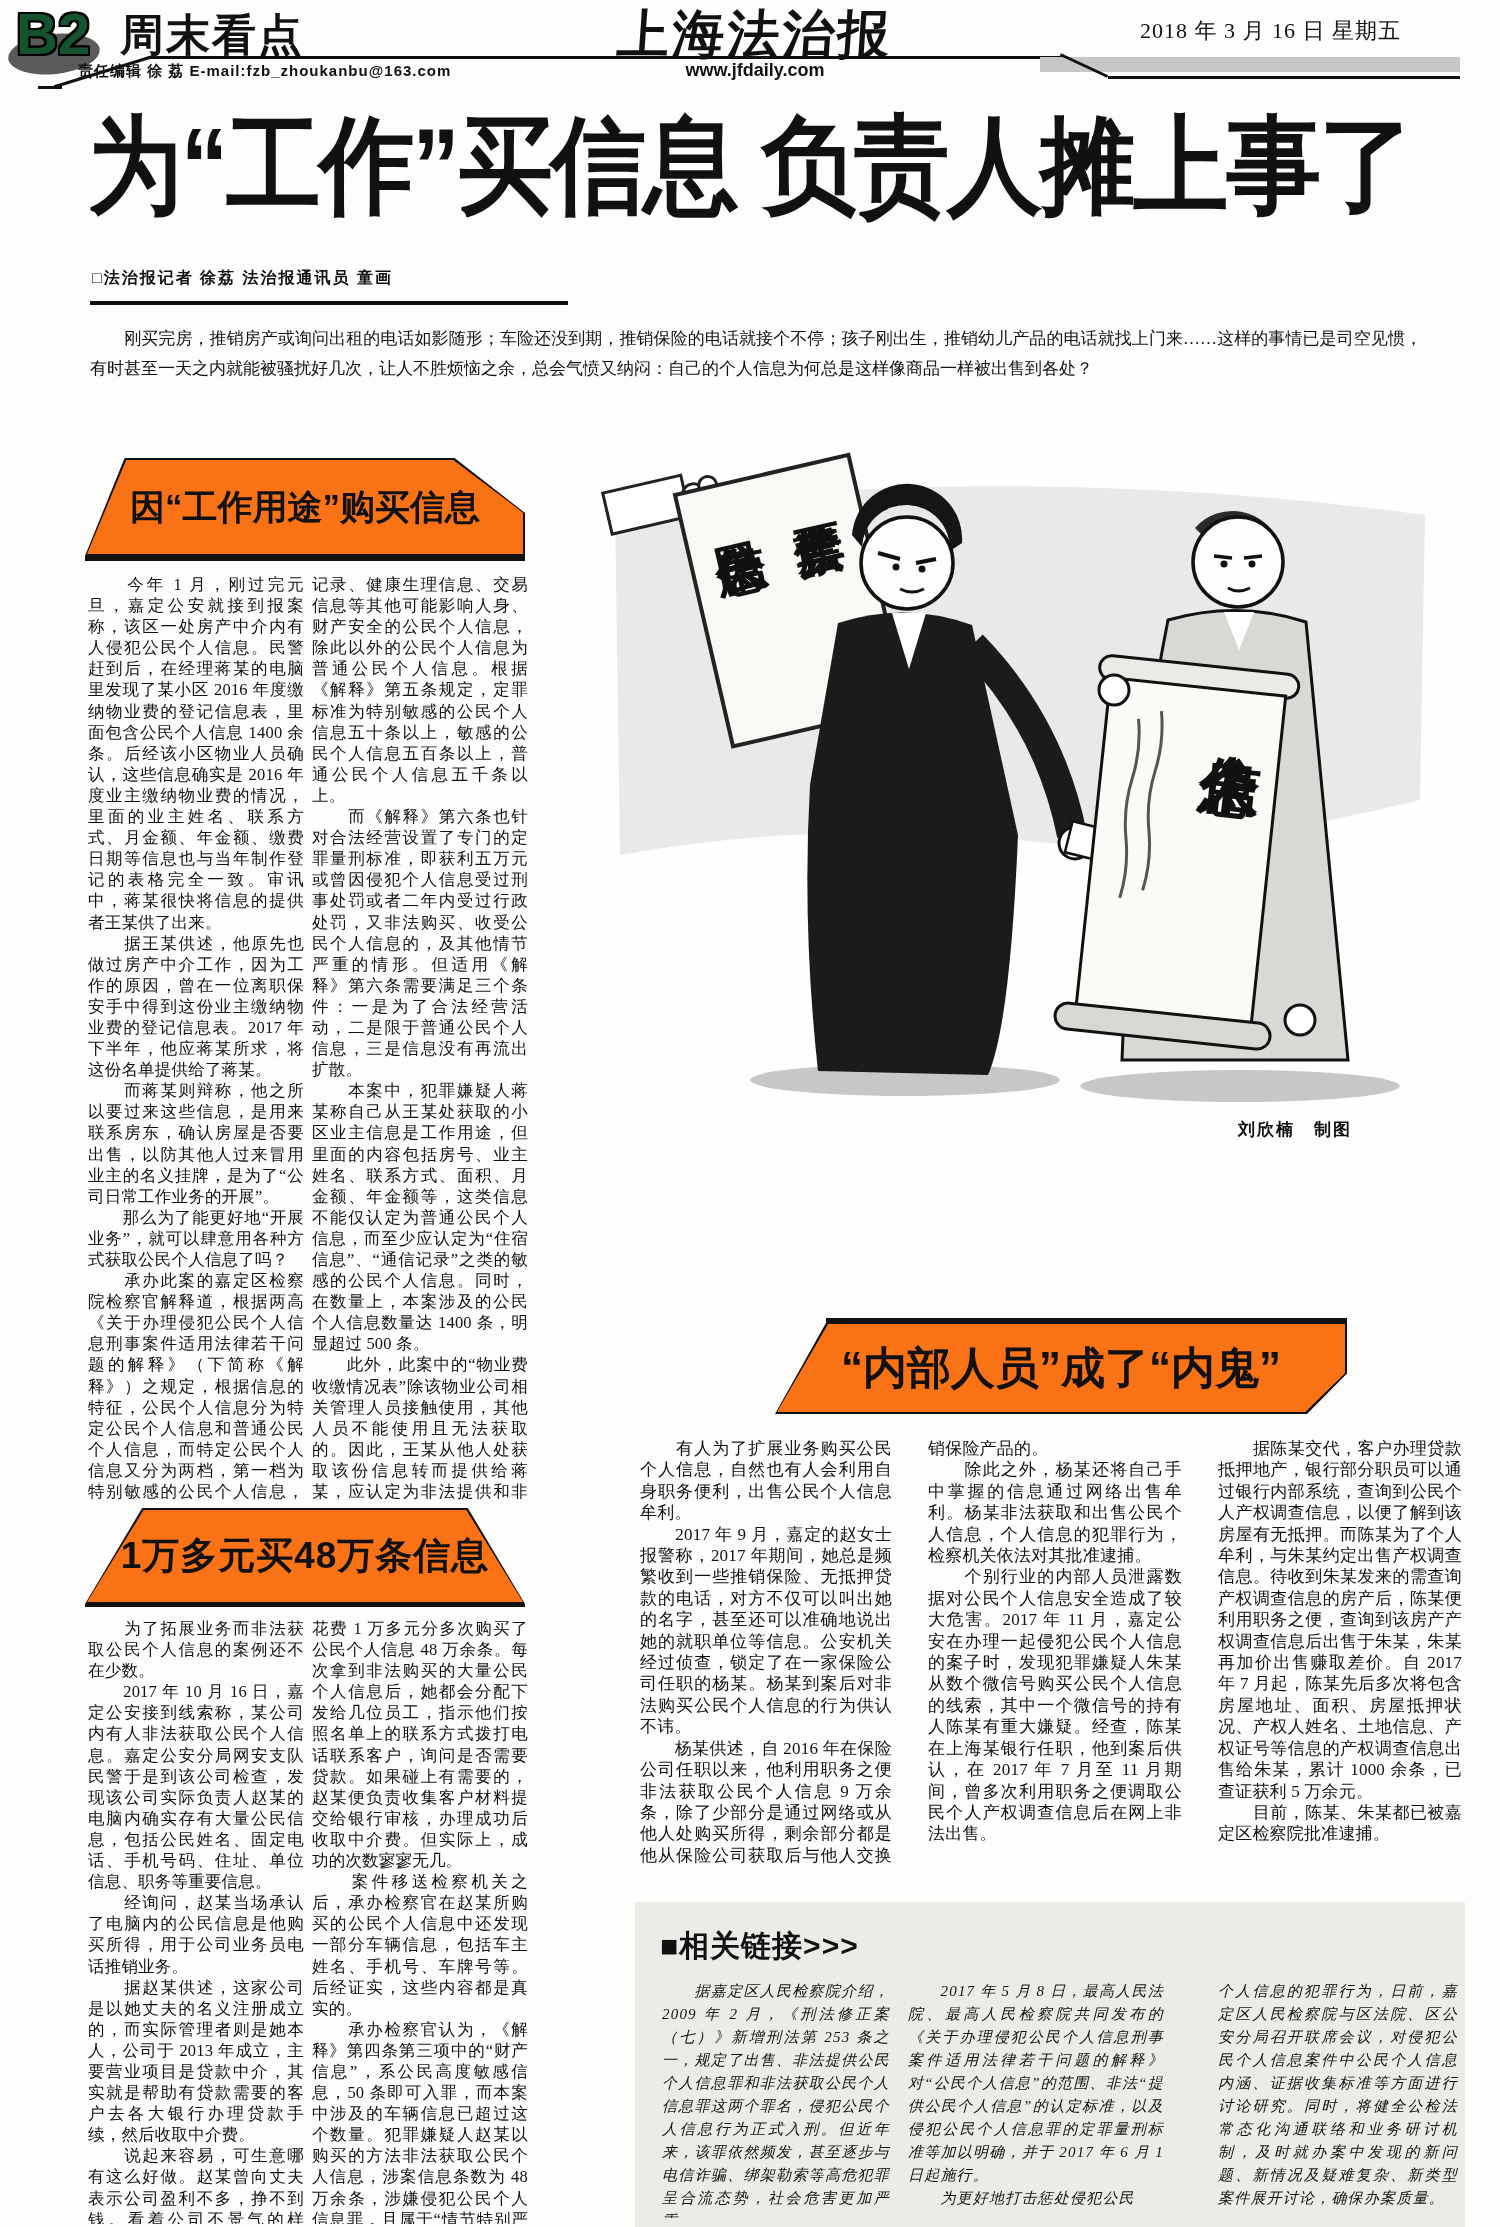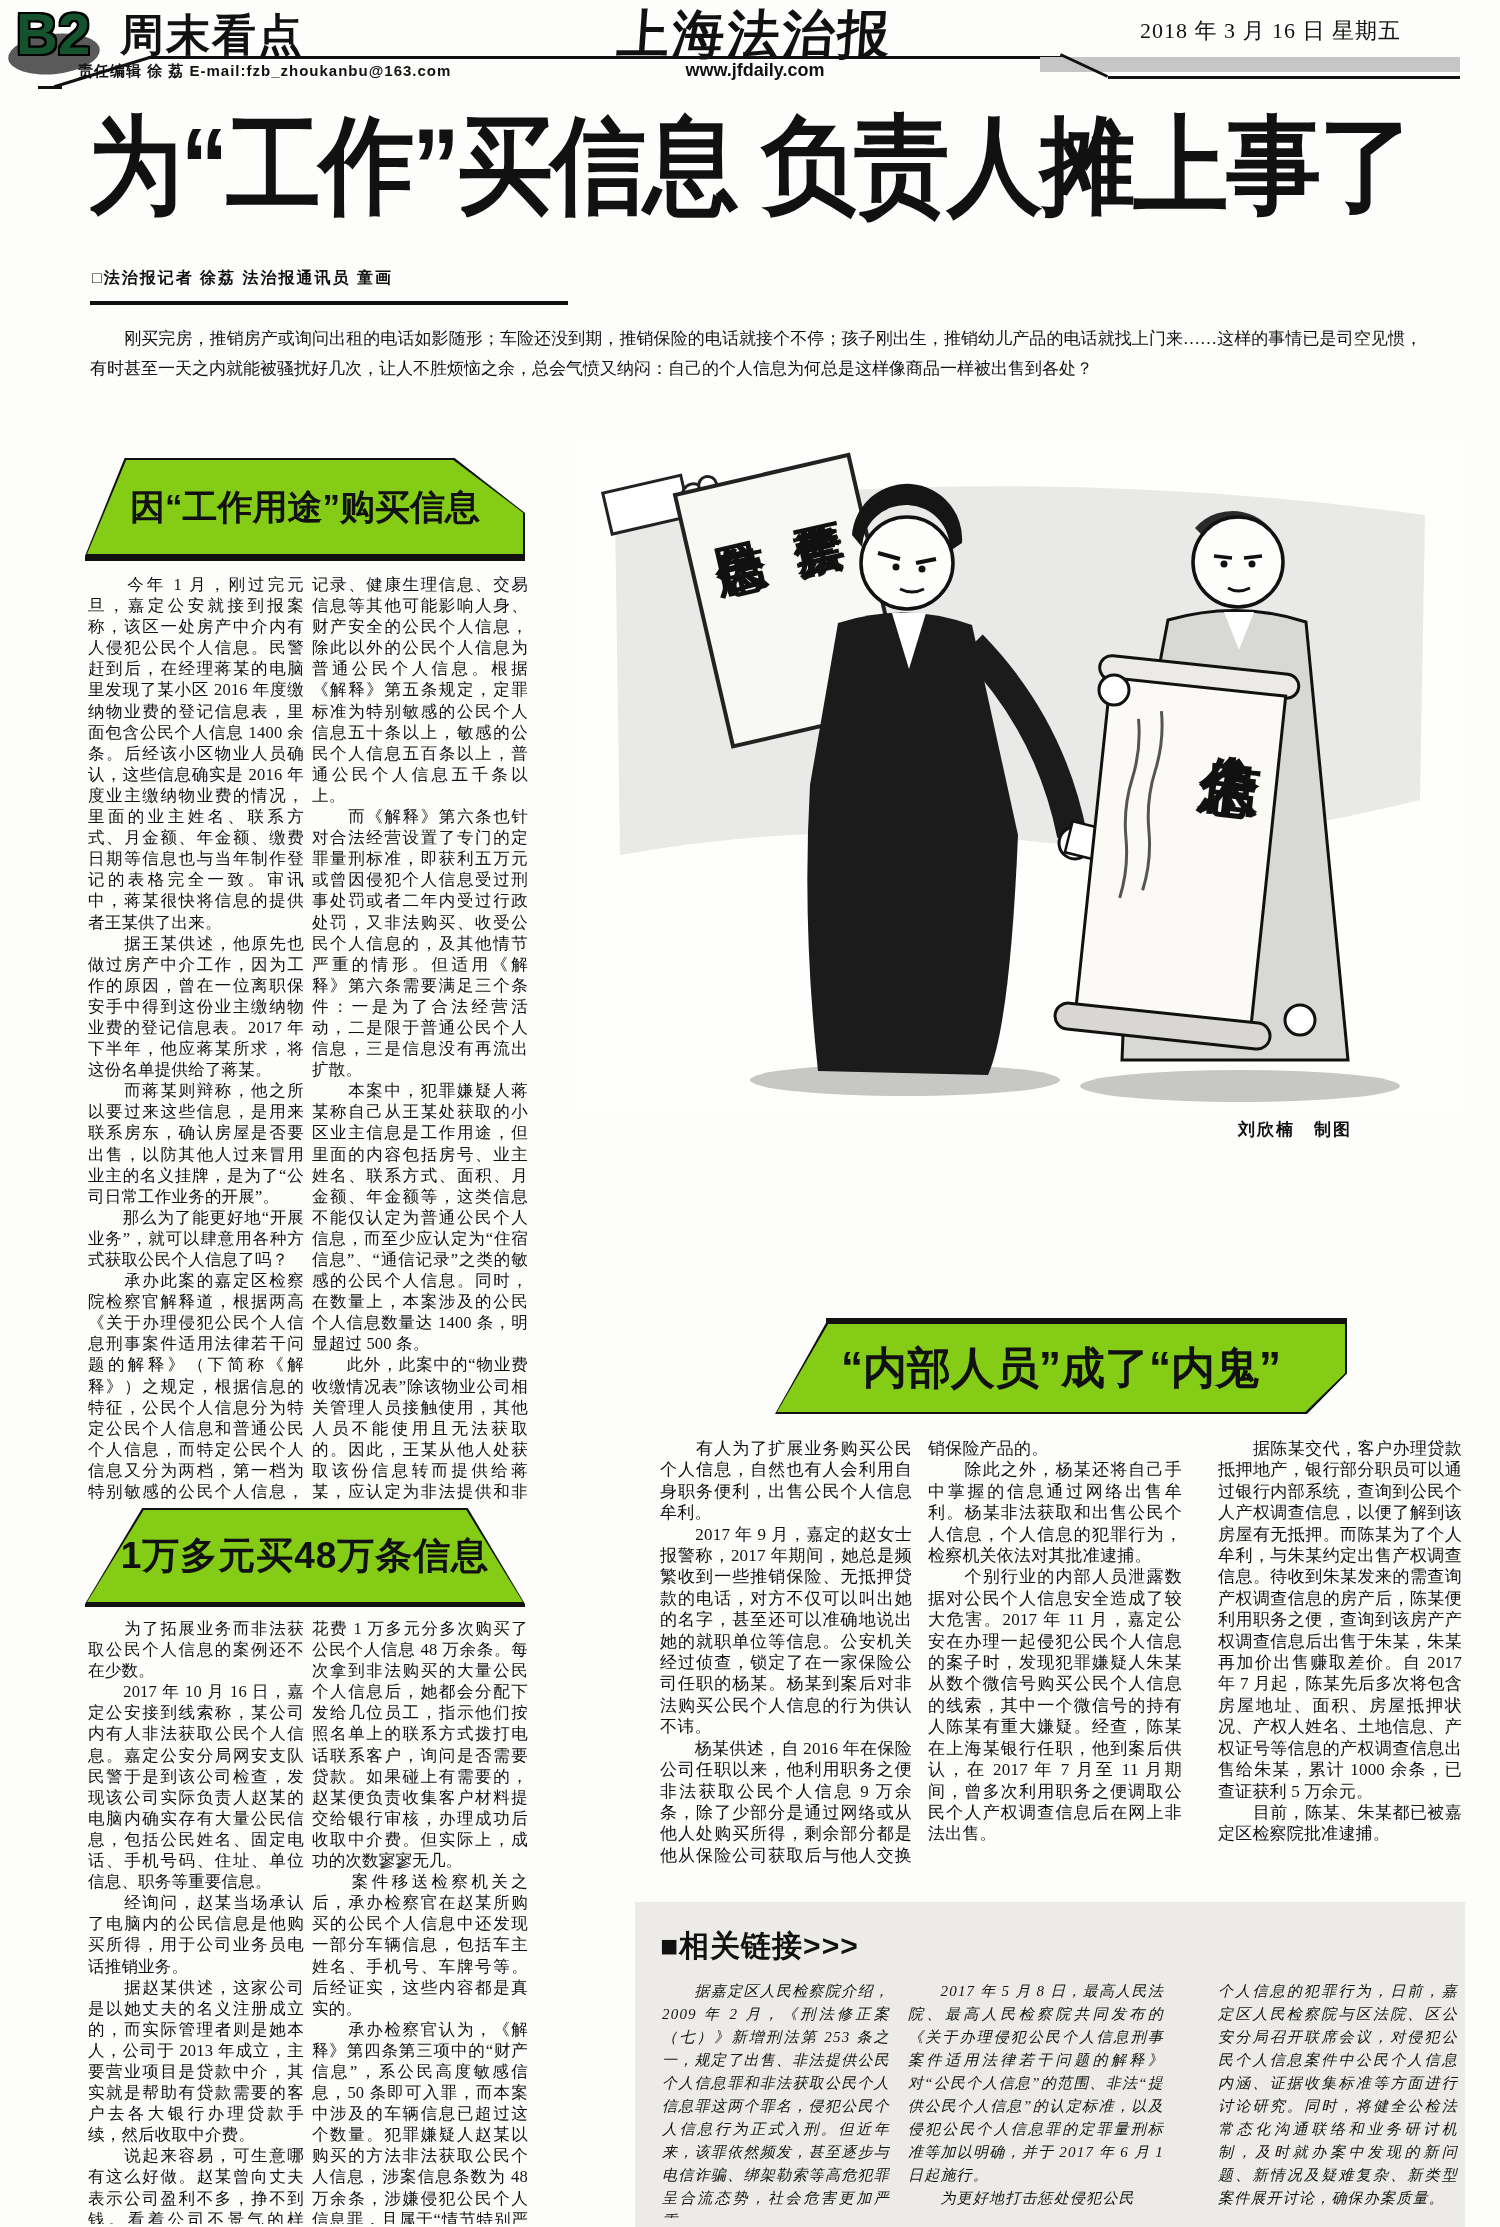--- a/index.html
+++ b/index.html
@@ -25,21 +25,21 @@
   
   .headline{left:40px;top:96px;width:1420px;font-family:"Liberation Sans",sans-serif;
             font-size:95px;font-weight:900;letter-spacing:-2px;white-space:nowrap;text-align:center;
             transform:scaleY(1.12);transform-origin:top;}
   .byline{left:92px;top:268px;font-family:"Liberation Sans",sans-serif;font-size:16px;font-weight:bold;letter-spacing:2px;}
   .byline-rule{left:90px;top:301px;width:478px;height:4px;background:#111;}
   .intro{left:90px;top:324px;width:1332px;font-size:17px;line-height:30px;text-align:justify;}
   .intro p{margin:0;}
   
   .banner-outer{background:#111;}
-  .banner-inner{position:absolute;left:2px;top:2px;right:2px;bottom:2px;background:#84cc16;
+  .banner-inner{position:absolute;left:2px;top:2px;right:2px;bottom:2px;background:#f97316;
                 display:flex;align-items:center;justify-content:center;}
   .s1-shape{clip-path:polygon(0% 100%,9% 0%,84% 0%,100% 56%,100% 100%);}
   .s2-shape{clip-path:polygon(0% 100%,13% 0%,87% 0%,100% 100%);}
   .s3-shape{clip-path:polygon(0% 100%,9% 0%,100% 0%,100% 56%,93% 100%);}
   .banner1{left:85px;top:458px;width:440px;height:98px;}
   .banner1 .banner-inner{font-family:"Liberation Sans",sans-serif;font-size:35px;font-weight:900;}
   .bar1{left:85px;top:556px;width:440px;height:5px;background:#111;}
   .banner2{left:85px;top:1508px;width:440px;height:96px;}
   .banner2 .banner-inner{font-family:"Liberation Sans",sans-serif;font-size:37px;font-weight:700;letter-spacing:1px;}
   .bar2{left:85px;top:1604px;width:440px;height:3px;background:#111;}
@@ -48,21 +48,21 @@
   .bar3{left:826px;top:1318px;width:521px;height:6px;background:#111;}
   
   .col{text-align:justify;overflow:hidden;}
   .col p{margin:0;}
   .bodycol{font-size:16.5px;line-height:21.1px;letter-spacing:0.2px;}
   .s1c1{left:88px;top:574px;width:216px;height:928px;}
   .s1c2{left:312px;top:574px;width:216px;height:928px;}
   .s2c1{left:88px;top:1618px;width:216px;height:606px;}
   .s2c2{left:312px;top:1618px;width:216px;height:606px;}
   .s3col{font-size:17px;line-height:21.4px;letter-spacing:0.2px;}
-  .s3c1{left:640px;top:1438px;width:252px;height:428px;margin-left:20px;}
+  .s3c1{left:640px;top:1438px;width:252px;height:428px;}
   .s3c2{left:928px;top:1438px;width:254px;height:428px;}
   .s3c3{left:1218px;top:1438px;width:244px;height:428px;}
   
   .related-box{left:635px;top:1902px;width:830px;height:325px;background:#ecebe8;}
   .related-title{left:660px;top:1926px;font-family:"Liberation Sans",sans-serif;font-size:30px;font-weight:900;letter-spacing:1px;}
   .relcol{font-size:15px;line-height:23px;letter-spacing:1.2px;font-style:italic;}
   .r1{left:662px;top:1980px;width:228px;height:238px;}
   .r2{left:908px;top:1980px;width:256px;height:238px;}
   .r3{left:1218px;top:1980px;width:240px;height:238px;}
   

